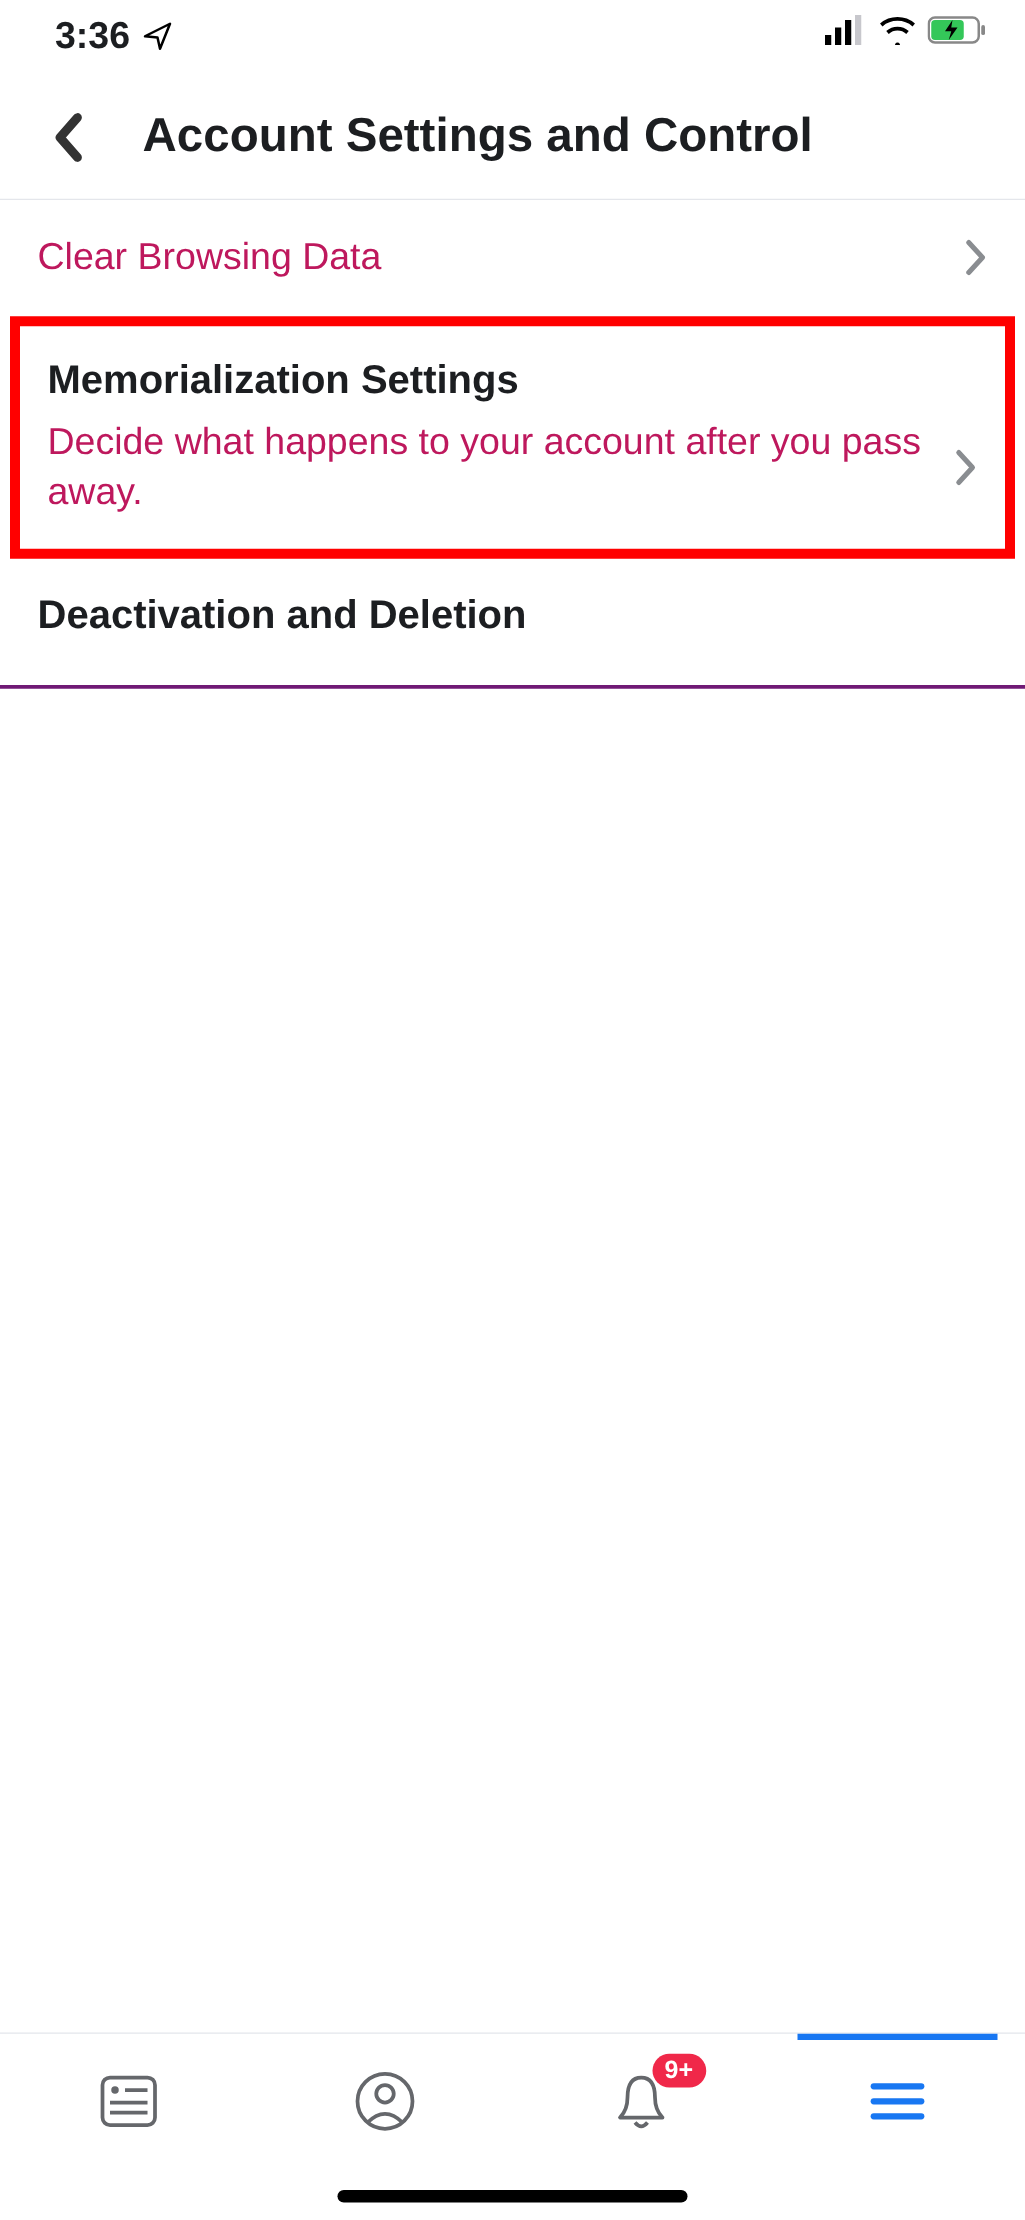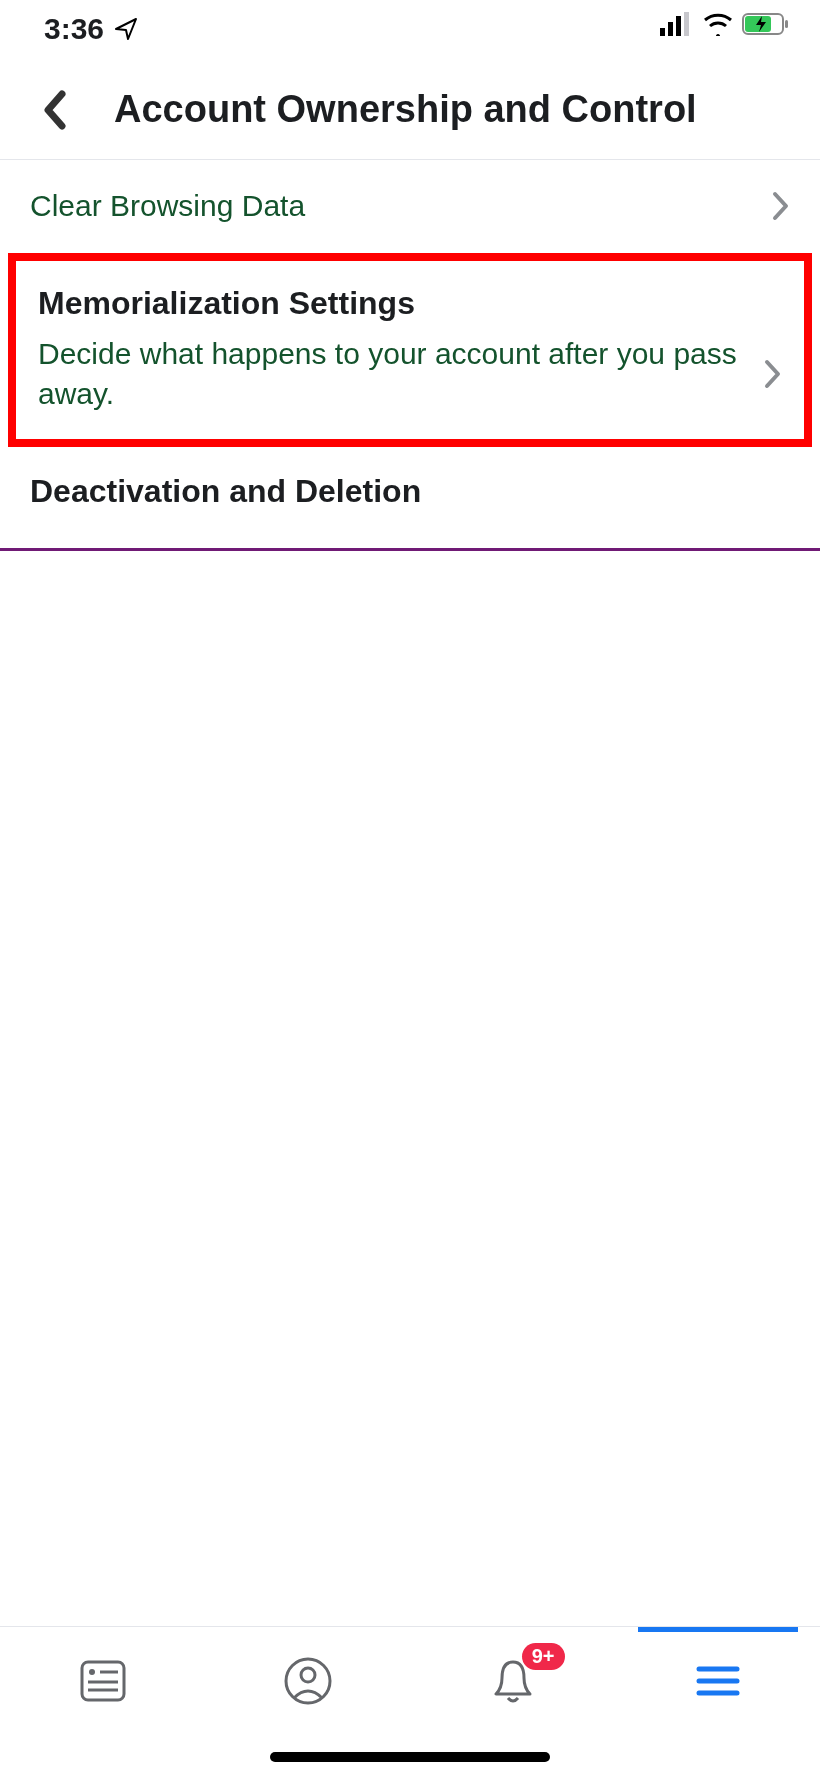--- a/index.html
+++ b/index.html
@@ -8,21 +8,21 @@
   .status-left { display: flex; align-items: center; gap: 10px; }
   .status-right { display: flex; align-items: center; gap: 8px; }
   .nav-bar { display: flex; align-items: center; height: 100px; padding: 0 26px; border-bottom: 1px solid #e4e6eb; }
   .back-btn { font-size: 40px; font-weight: 700; color: #333; padding: 10px 16px; }
   .page-title { font-size: 38px; font-weight: 700; margin-left: 30px; }
   .content { padding: 0; }
   .section { padding: 26px 30px 26px 30px; }
   .section.line-below { border-bottom: 3px solid #701a75; }
   .section-title { font-size: 32px; font-weight: 700; margin-bottom: 12px; }
   .section-row { display: flex; justify-content: space-between; align-items: center; }
-  .row-text { font-size: 30px; color: #14532d; line-height: 1.35; font-weight: 400; padding-right: 10px; }
+  .row-text { font-size: 30px; color: #be185d; line-height: 1.35; font-weight: 400; padding-right: 10px; }
   .chevron { color: #8a8d91; font-size: 32px; font-weight: 400; }
   .highlight { border: 8px solid #ff0000; margin: 0 8px; border-radius: 0; padding: 24px 22px 24px 22px; }
   .bottom-nav { position: absolute; bottom: 0; left: 0; right: 0; height: 150px; border-top: 1px solid #e4e6eb; display: flex; justify-content: space-around; align-items: flex-start; padding-top: 24px; }
   .nav-item { position: relative; width: 60px; height: 60px; display: flex; align-items: center; justify-content: center; }
   .nav-item.active-underline::before { content: ""; position: absolute; top: -24px; left: -50px; right: -50px; height: 5px; background: #1877f2; }
   .badge { position: absolute; top: -8px; right: -22px; background: #f02849; color: #fff; font-size: 20px; font-weight: 700; padding: 2px 10px; border-radius: 16px; }
   .home-indicator { position: absolute; bottom: 14px; left: 50%; transform: translateX(-50%); width: 280px; height: 10px; background: #000; border-radius: 6px; }
   svg { display: block; }
 </style>
 </head>
@@ -63,21 +63,21 @@
     </span>
   </div>
 </div>
 
 <div class="nav-bar">
   <div class="back-btn">
     <svg width="26" height="40" viewBox="0 0 26 40">
       <path d="M20 4 L6 20 L20 36" fill="none" stroke="#333" stroke-width="7" stroke-linecap="round" stroke-linejoin="round"></path>
     </svg>
   </div>
-  <div class="page-title">Account Ownership and Control</div>
+  <div class="page-title">Account Settings and Control</div>
 </div>
 
 <div class="content">
 
   <div class="section">
     <div class="section-row">
       <div class="row-text">Clear Browsing Data</div>
       <div class="chevron">
         <svg width="18" height="30" viewBox="0 0 18 30">
             <path d="M3 3 L14 15 L3 27" fill="none" stroke="#8a8d91" stroke-width="4" stroke-linecap="round" stroke-linejoin="round"></path>

